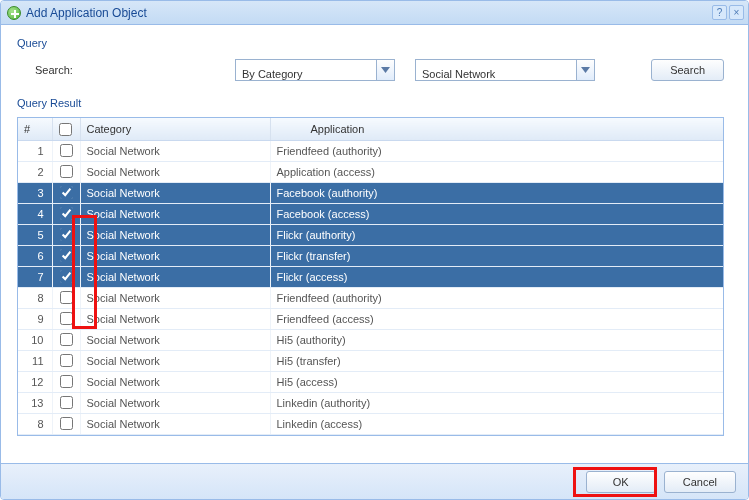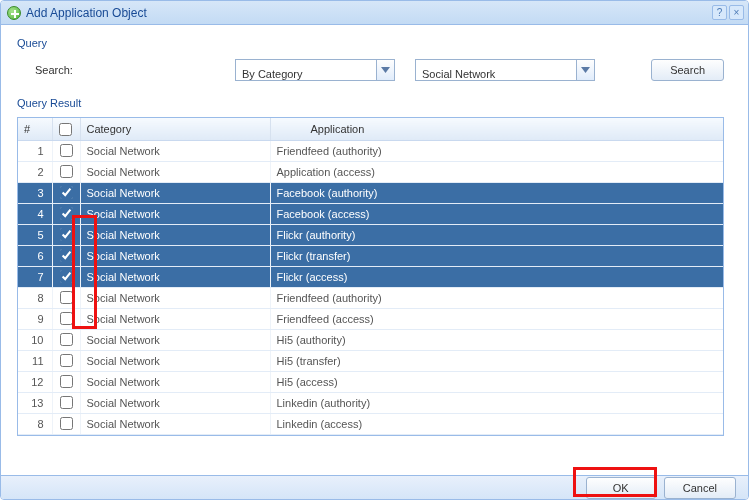--- a/index.html
+++ b/index.html
@@ -77,21 +77,21 @@
   .tbody td:last-child { border-right: none; }
   .tbody tr.selected td { background: #3b6ea5; color: #fff; }
   .tbody tr.selected td input[type=checkbox] { accent-color: #3b6ea5; }
   input[type=checkbox] { width: 13px; height: 13px; margin: 0; vertical-align: middle; }
 
   .annot { position: absolute; border: 3px solid #e11; pointer-events: none; }
   .annot-chk { left: 71px; top: 214px; width: 25px; height: 114px; }
   .annot-ok  { right: 91px; bottom: 2px; width: 84px; height: 30px; z-index: 10; }
 
   .footer {
-    position: absolute; left: 0; right: 0; bottom: 0; height: 24px;
+    position: absolute; left: 0; right: 0; bottom: 0; height: 36px;
     background: linear-gradient(#e8f0fb,#d5e5f8); border-top: 1px solid #99bbe8;
     display: flex; align-items: center; justify-content: flex-end; gap: 8px; padding: 8px 12px;
   }
   .footer .btn { min-width: 70px; }
 </style>
 </head>
 <body>
 
 <div class="titlebar">
   <div class="icon"></div>

